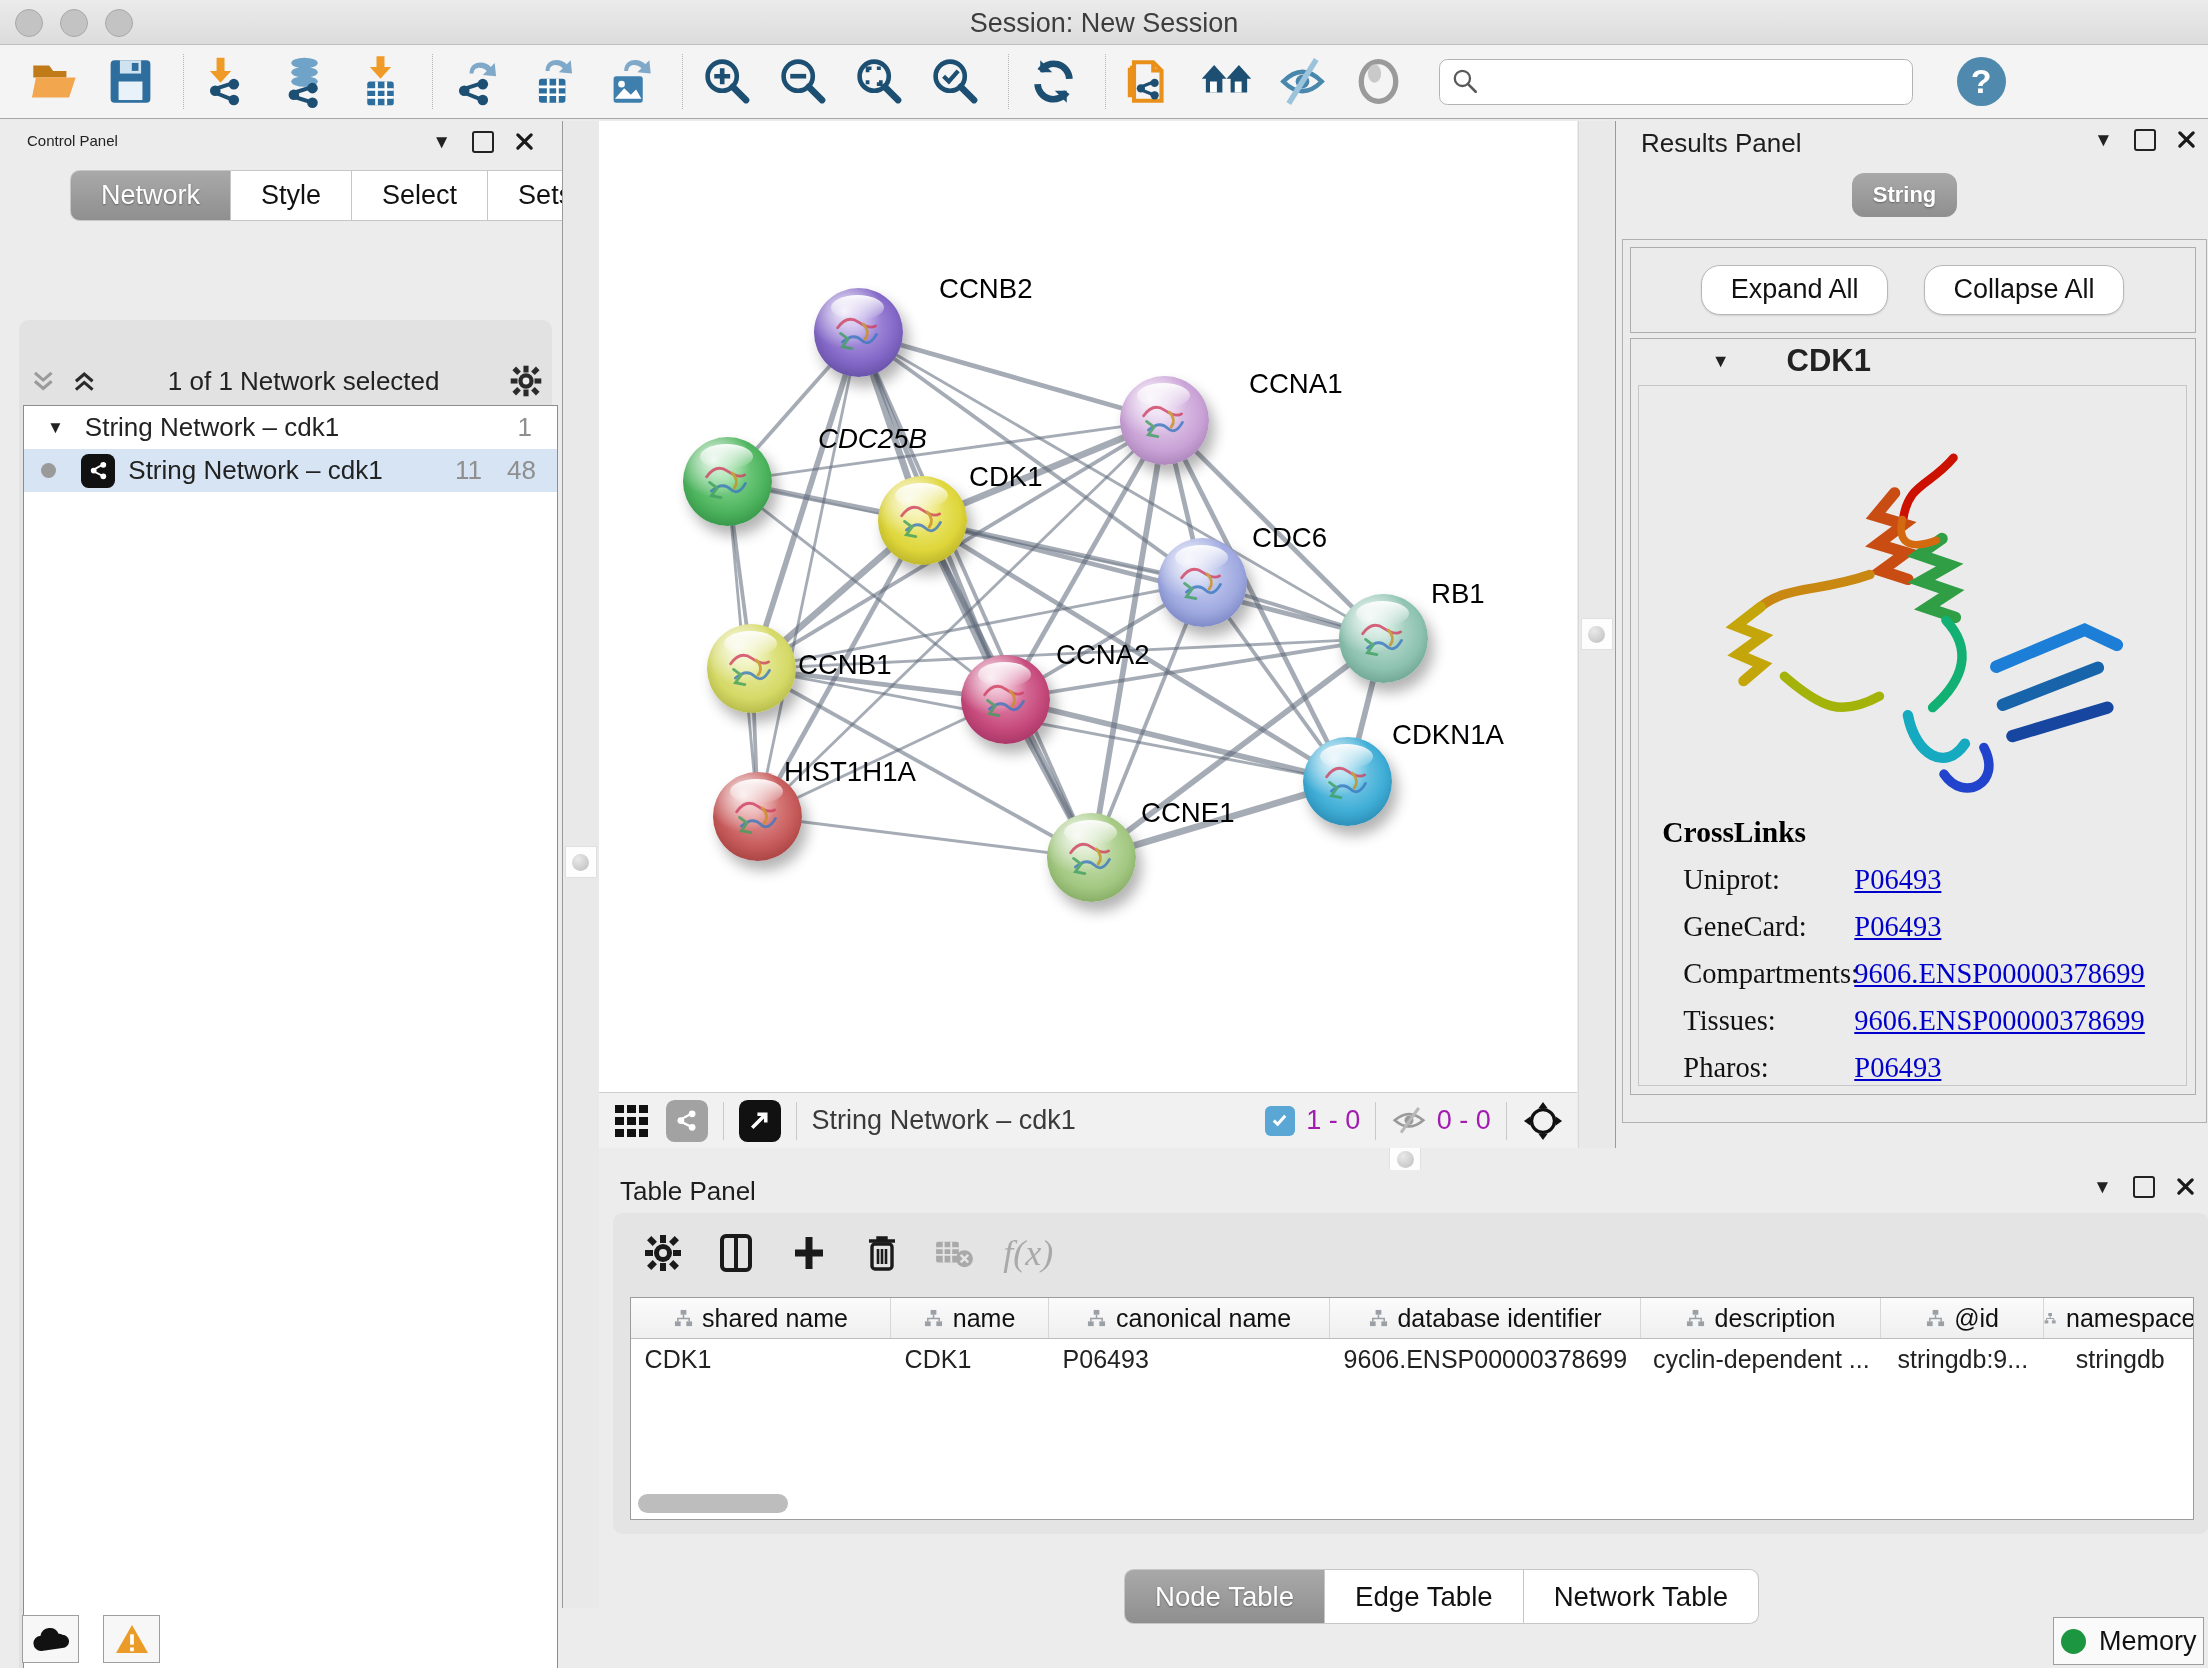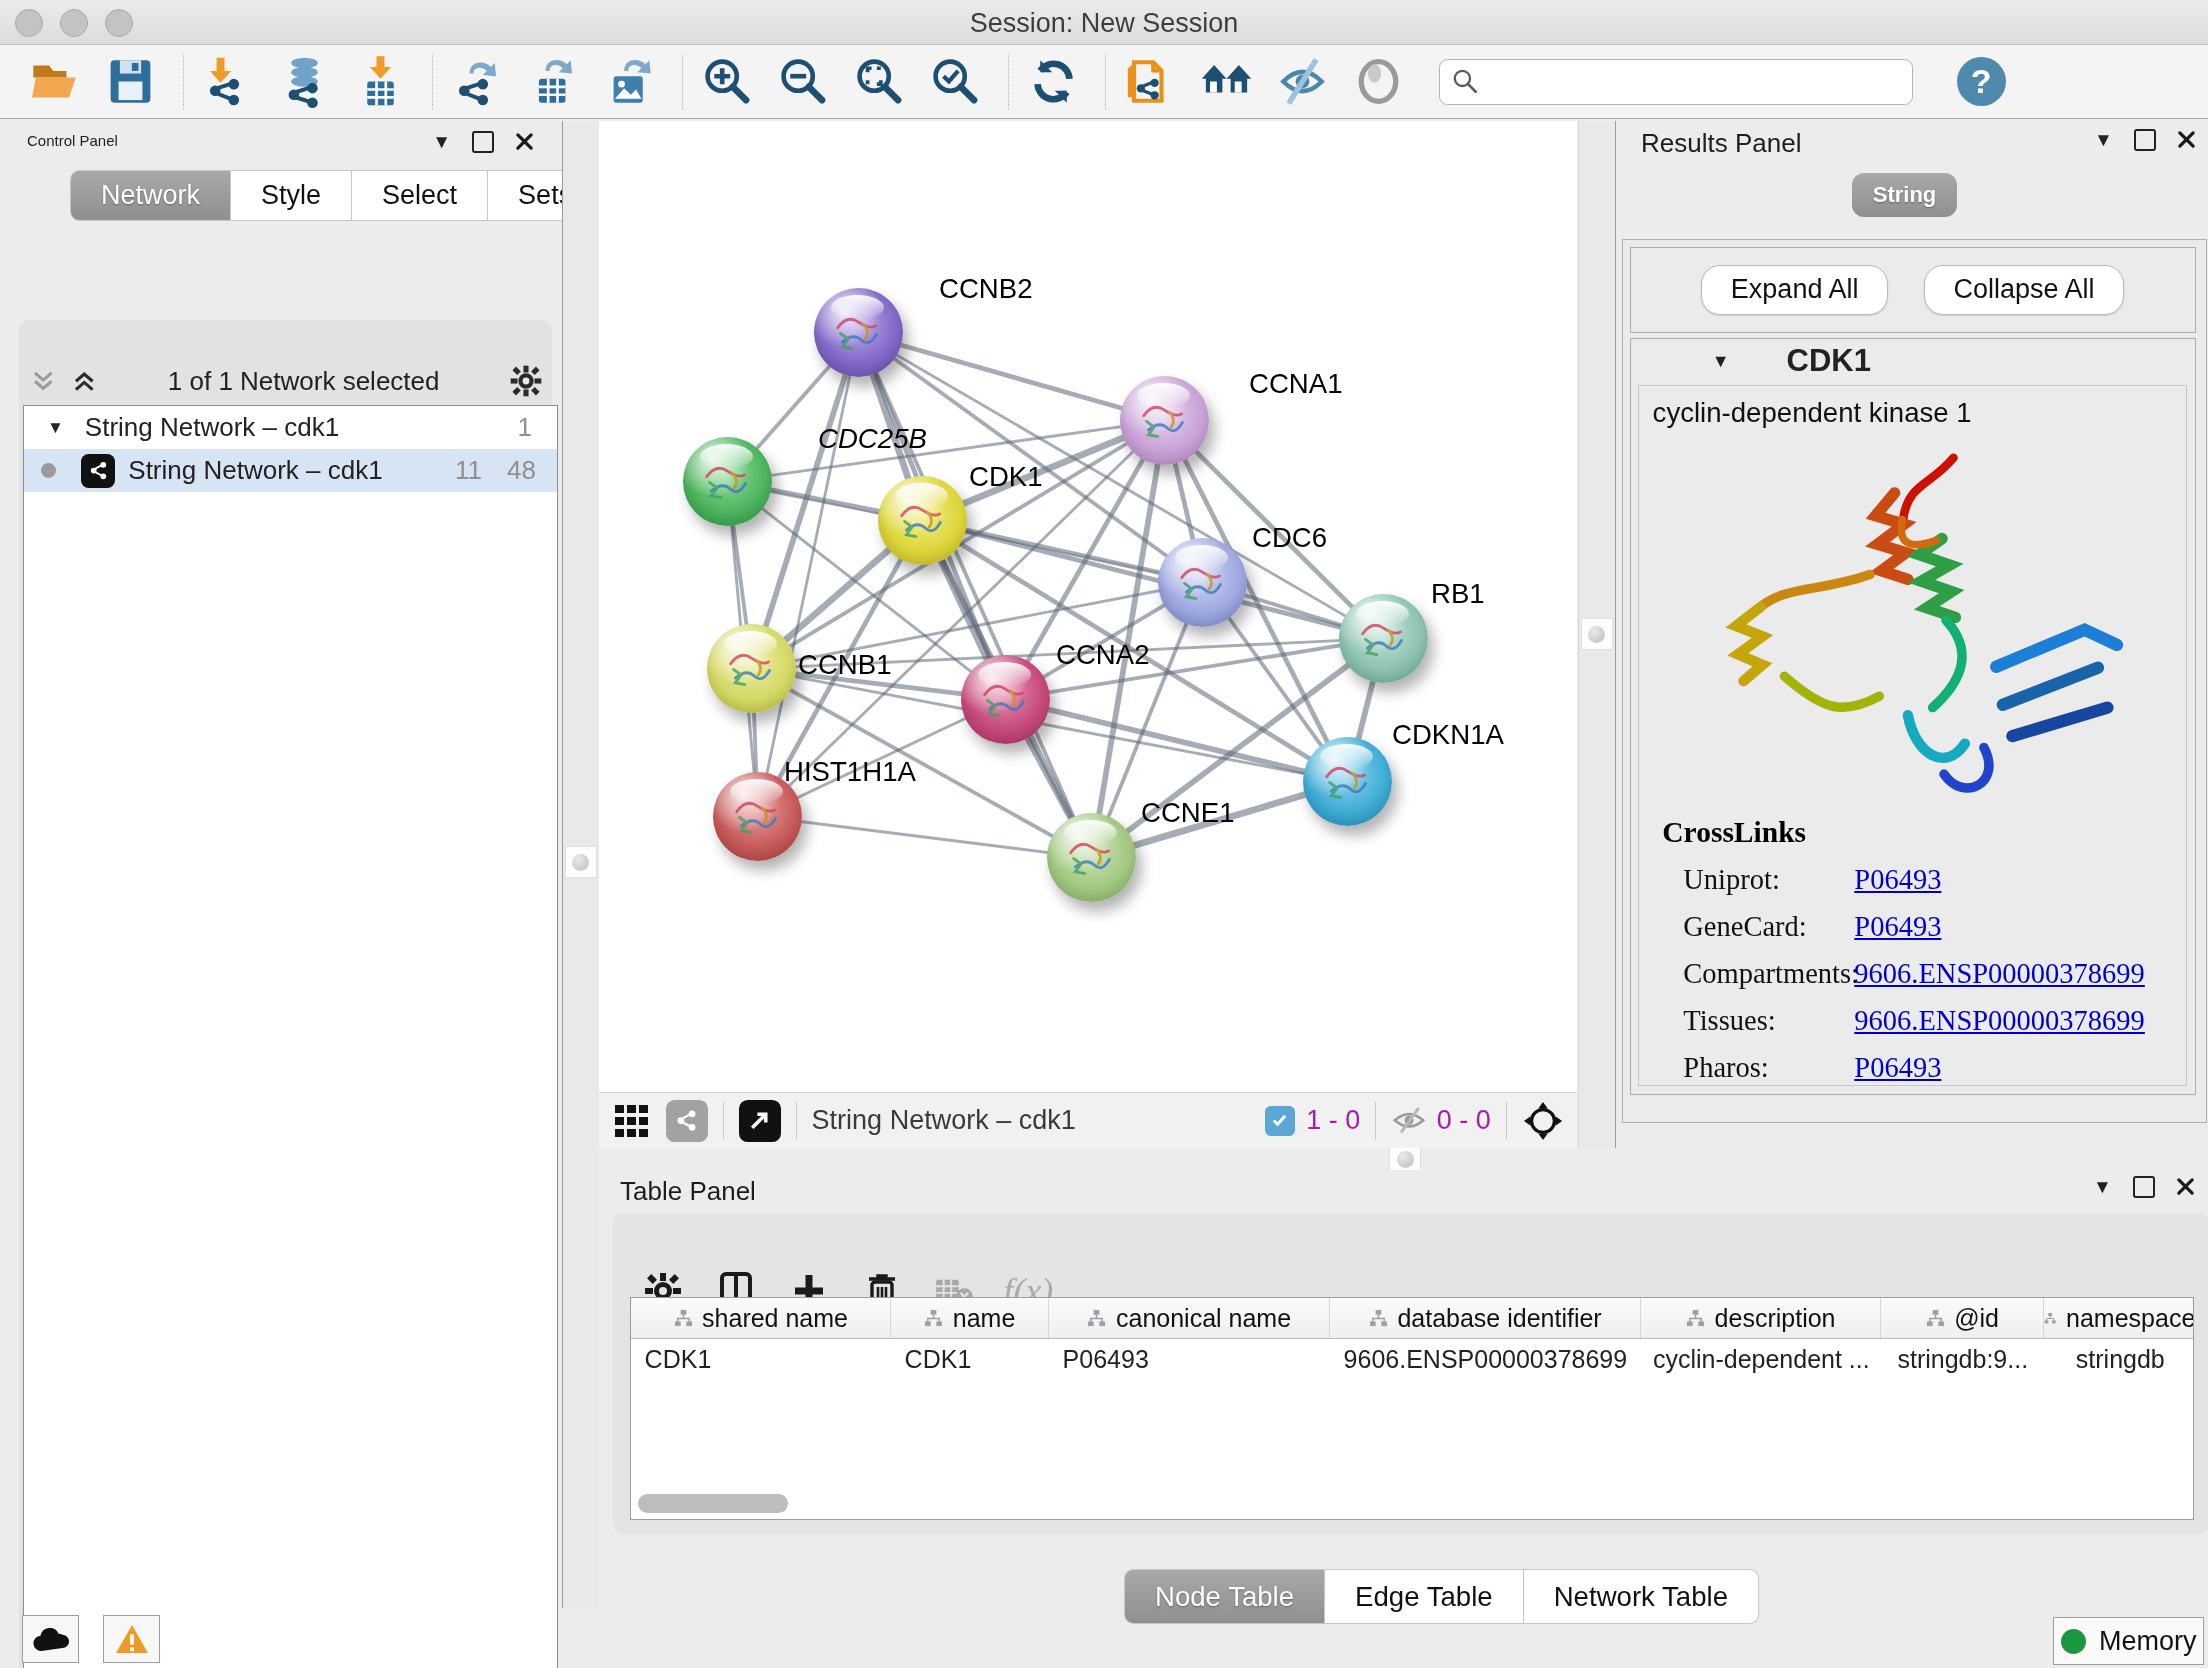--- a/index.html
+++ b/index.html
@@ -87,21 +87,21 @@
   .xlinks{font-family:"Liberation Serif",serif;position:absolute;left:23px;top:430px;}
   .xlinks .xt{font-size:29.5px;font-weight:bold;color:#000;}
   .xrow{display:flex;font-size:28.5px;margin-top:15px;}
   .xrow .xl{width:171px;padding-left:21px;color:#111;}
   .xrow a{color:#0000cc;text-decoration:underline;cursor:pointer;}
 
   
   .tpanel{left:599px;top:1170px;width:1609px;height:498px;background:#ececec;position:absolute;}
   .tbox{position:absolute;left:14.3px;top:43px;width:1596px;height:321px;background:#e4e4e4;border-radius:9.5px;}
   .ttools{position:absolute;left:27px;top:17px;display:flex;align-items:center;gap:27px;}
-  .ttools .ti{width:46px;height:46px;display:flex;align-items:center;justify-content:center;cursor:pointer;margin-top:38px;}
+  .ttools .ti{width:46px;height:46px;display:flex;align-items:center;justify-content:center;cursor:pointer;}
   .fx{font-family:"Liberation Serif",serif;font-style:italic;font-size:36px;color:#a9a9a9;}
   .ttable{position:absolute;left:17px;top:84px;width:1562px;height:221px;background:#fff;border:1.9px solid #9c9c9c;overflow:hidden;}
   .thead{display:flex;height:40px;background:linear-gradient(#fbfbfb,#efefef);border-bottom:1.9px solid #bdbdbd;}
   .th{display:flex;align-items:center;justify-content:center;gap:9.5px;font-size:25px;color:#111;
       border-right:1px solid #d7d7d7;box-sizing:border-box;overflow:hidden;white-space:nowrap;}
   .trd{display:flex;height:40px;}
   .td{font-size:25px;display:flex;align-items:center;padding-left:13.3px;box-sizing:border-box;overflow:hidden;white-space:nowrap;}
   .hthumb{position:absolute;left:6.7px;bottom:5.7px;width:150px;height:19px;border-radius:9.5px;background:#bdbdbd;}
   .btabs{position:absolute;left:525px;top:399px;}
   .btabs .tab{height:53px;font-size:27.6px;}
@@ -613,21 +613,20 @@
     <div class="rbtns">
       <span class="rbtn">Expand All</span>
       <span class="rbtn">Collapse All</span>
     </div>
     <div class="rentry">
       <div class="rehead">
         <span class="tri" style="margin:0 57px 0 81px;font-size:18px;">▼</span>
         <span style="font-size:31px;font-weight:bold;">CDK1</span>
       </div>
       <div class="recontent">
-        <div class="desc">cyclin-dependent kinase 1</div>
         <svg class="abs" style="left:28.5px;top:48px;" width="495" height="380" viewBox="0 0 520 400">
           <g fill="none" stroke-linecap="round">
             <path d="M300 25 C 275 55, 252 52, 247 90" stroke="#cc1100" stroke-width="9"></path>
             <path d="M238 62 l-20 24 30 9 -28 21 30 9 -26 19 28 9" stroke="#c94d12" stroke-width="12"></path>
             <path d="M212 148 C 155 168, 122 158, 92 186" stroke="#c98812" stroke-width="10"></path>
             <path d="M97 182 l-26 20 28 11 -26 19 26 11 -20 17" stroke="#c4a50a" stroke-width="11"></path>
             <path d="M122 255 C 160 288, 182 298, 222 276" stroke="#a4b30a" stroke-width="10"></path>
             <path d="M288 110 l-24 17 32 11 -30 17 32 11 -26 17 30 10" stroke="#2f9e44" stroke-width="12"></path>
             <path d="M292 196 C 320 226, 312 258, 278 288" stroke="#12b072" stroke-width="10"></path>
             <path d="M252 296 C 260 338, 292 356, 312 326" stroke="#15aabf" stroke-width="11"></path>

